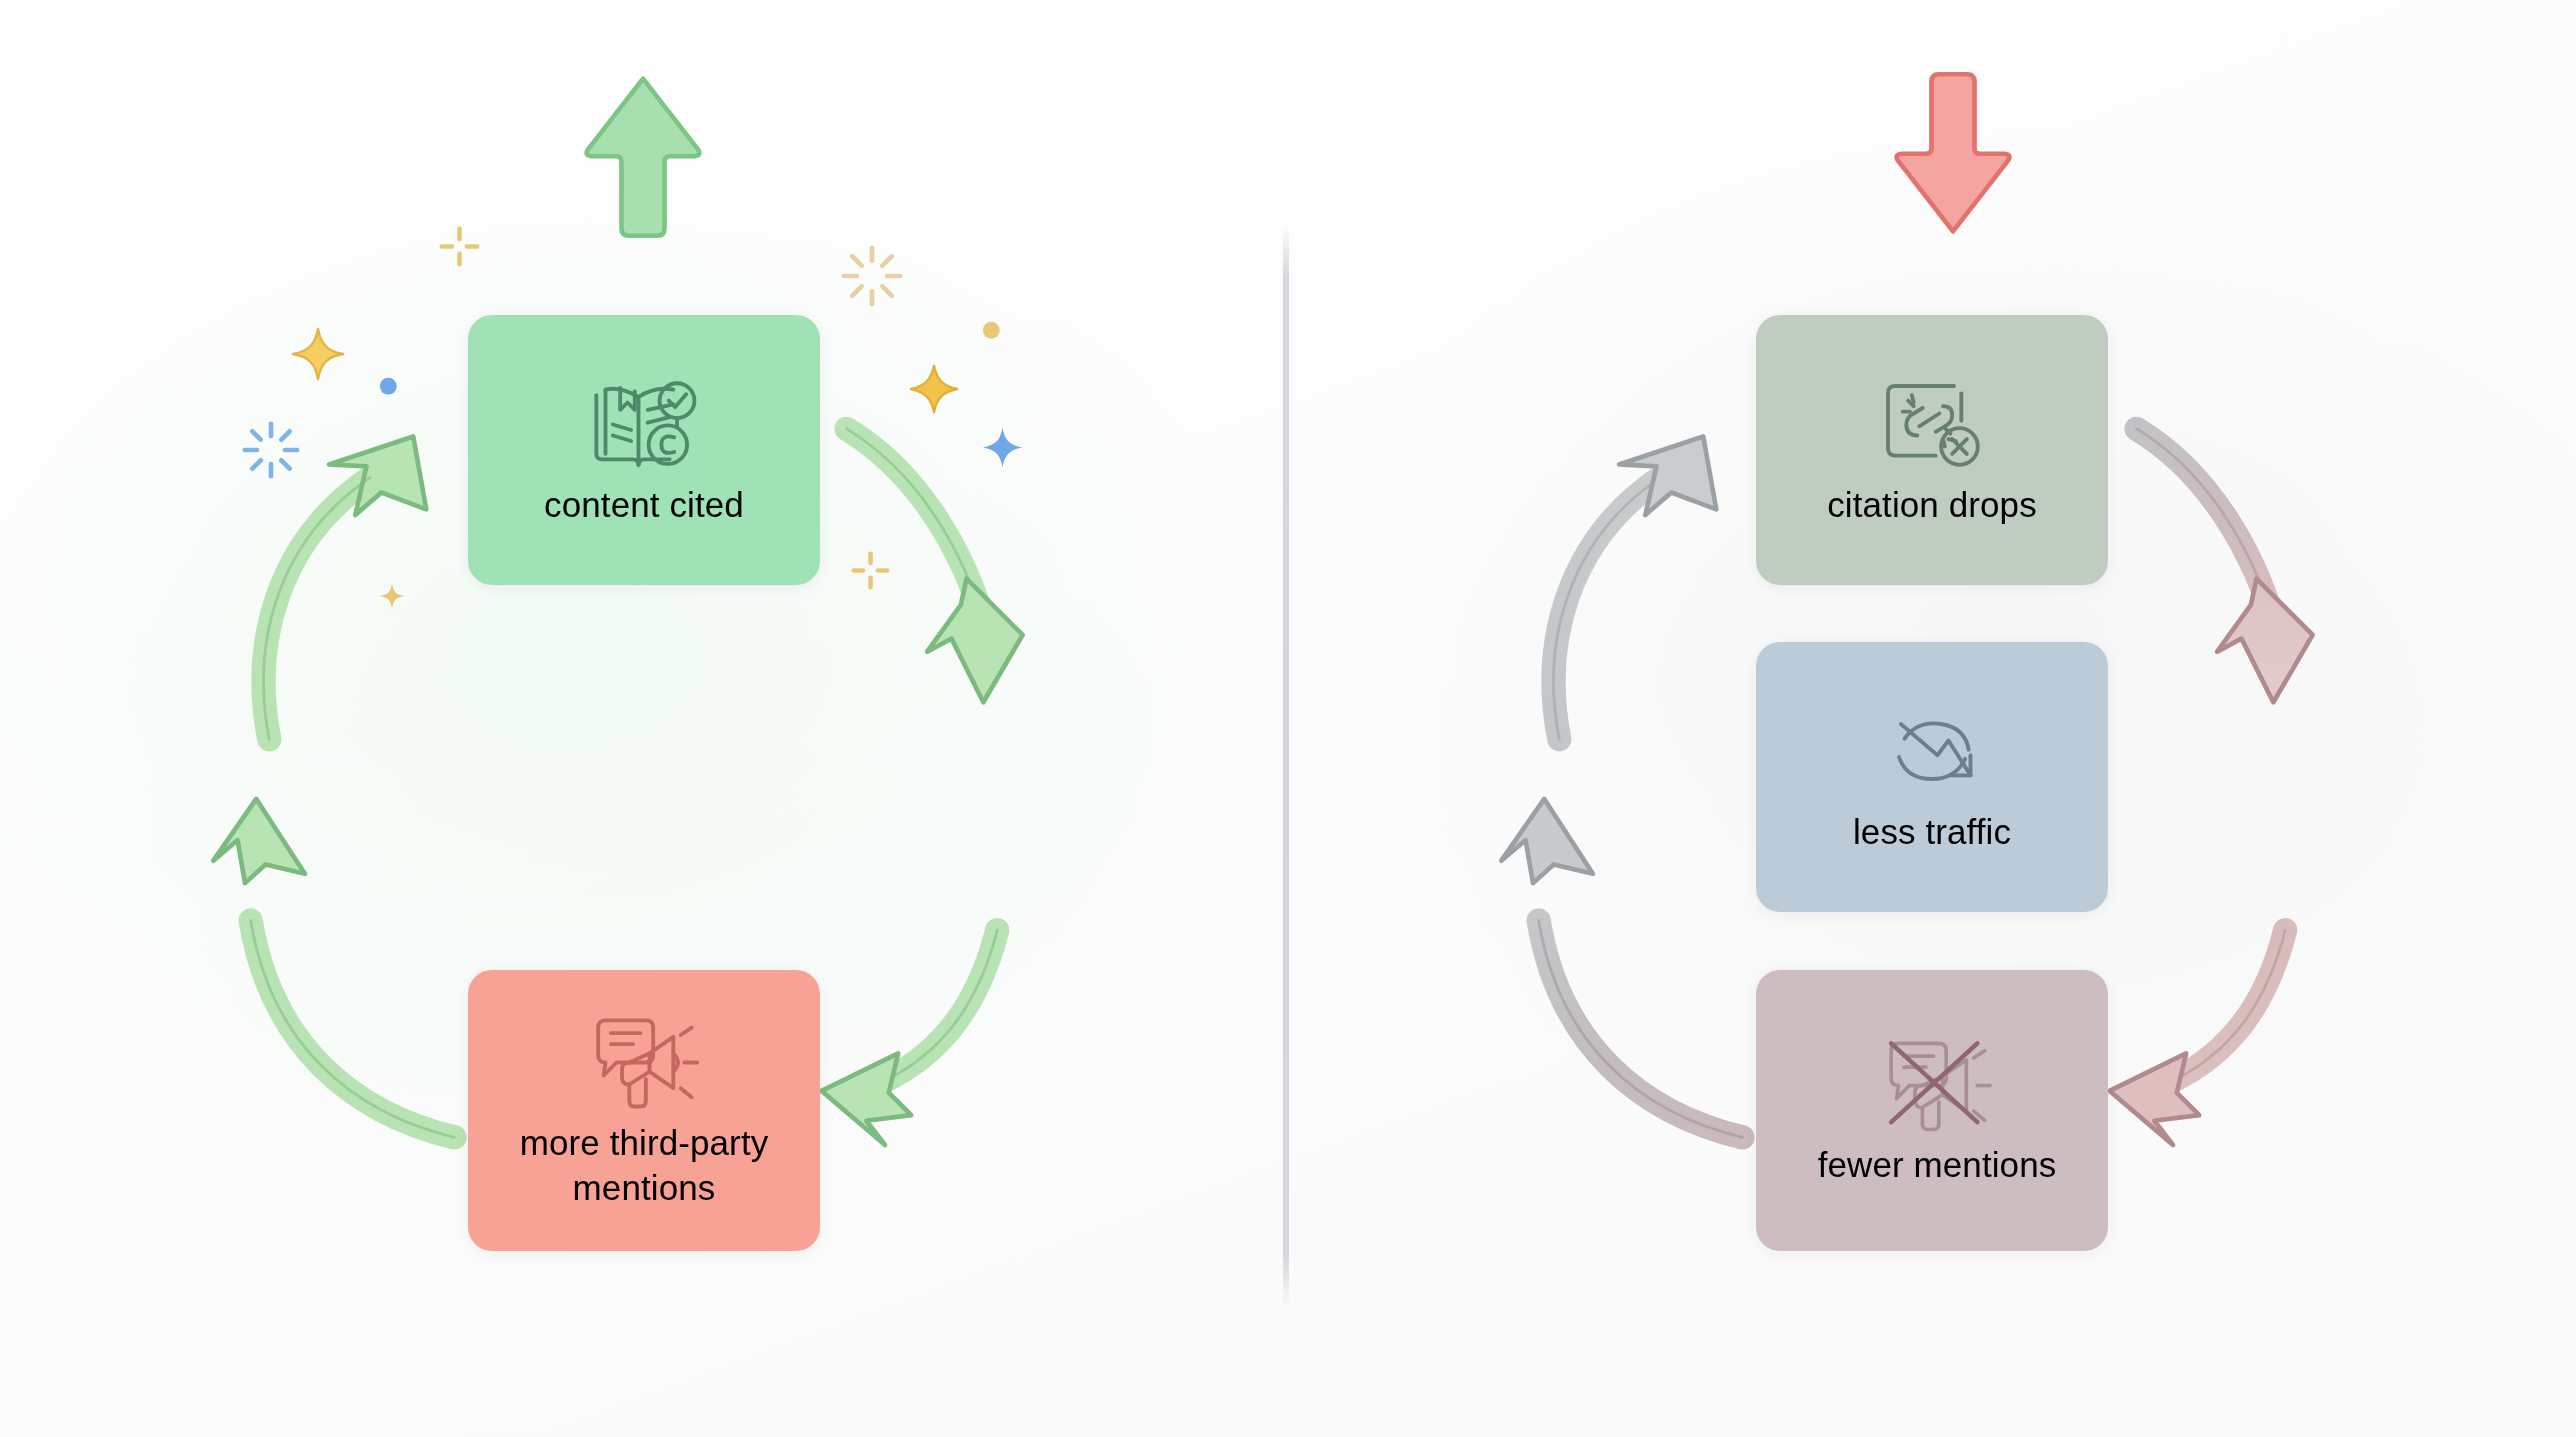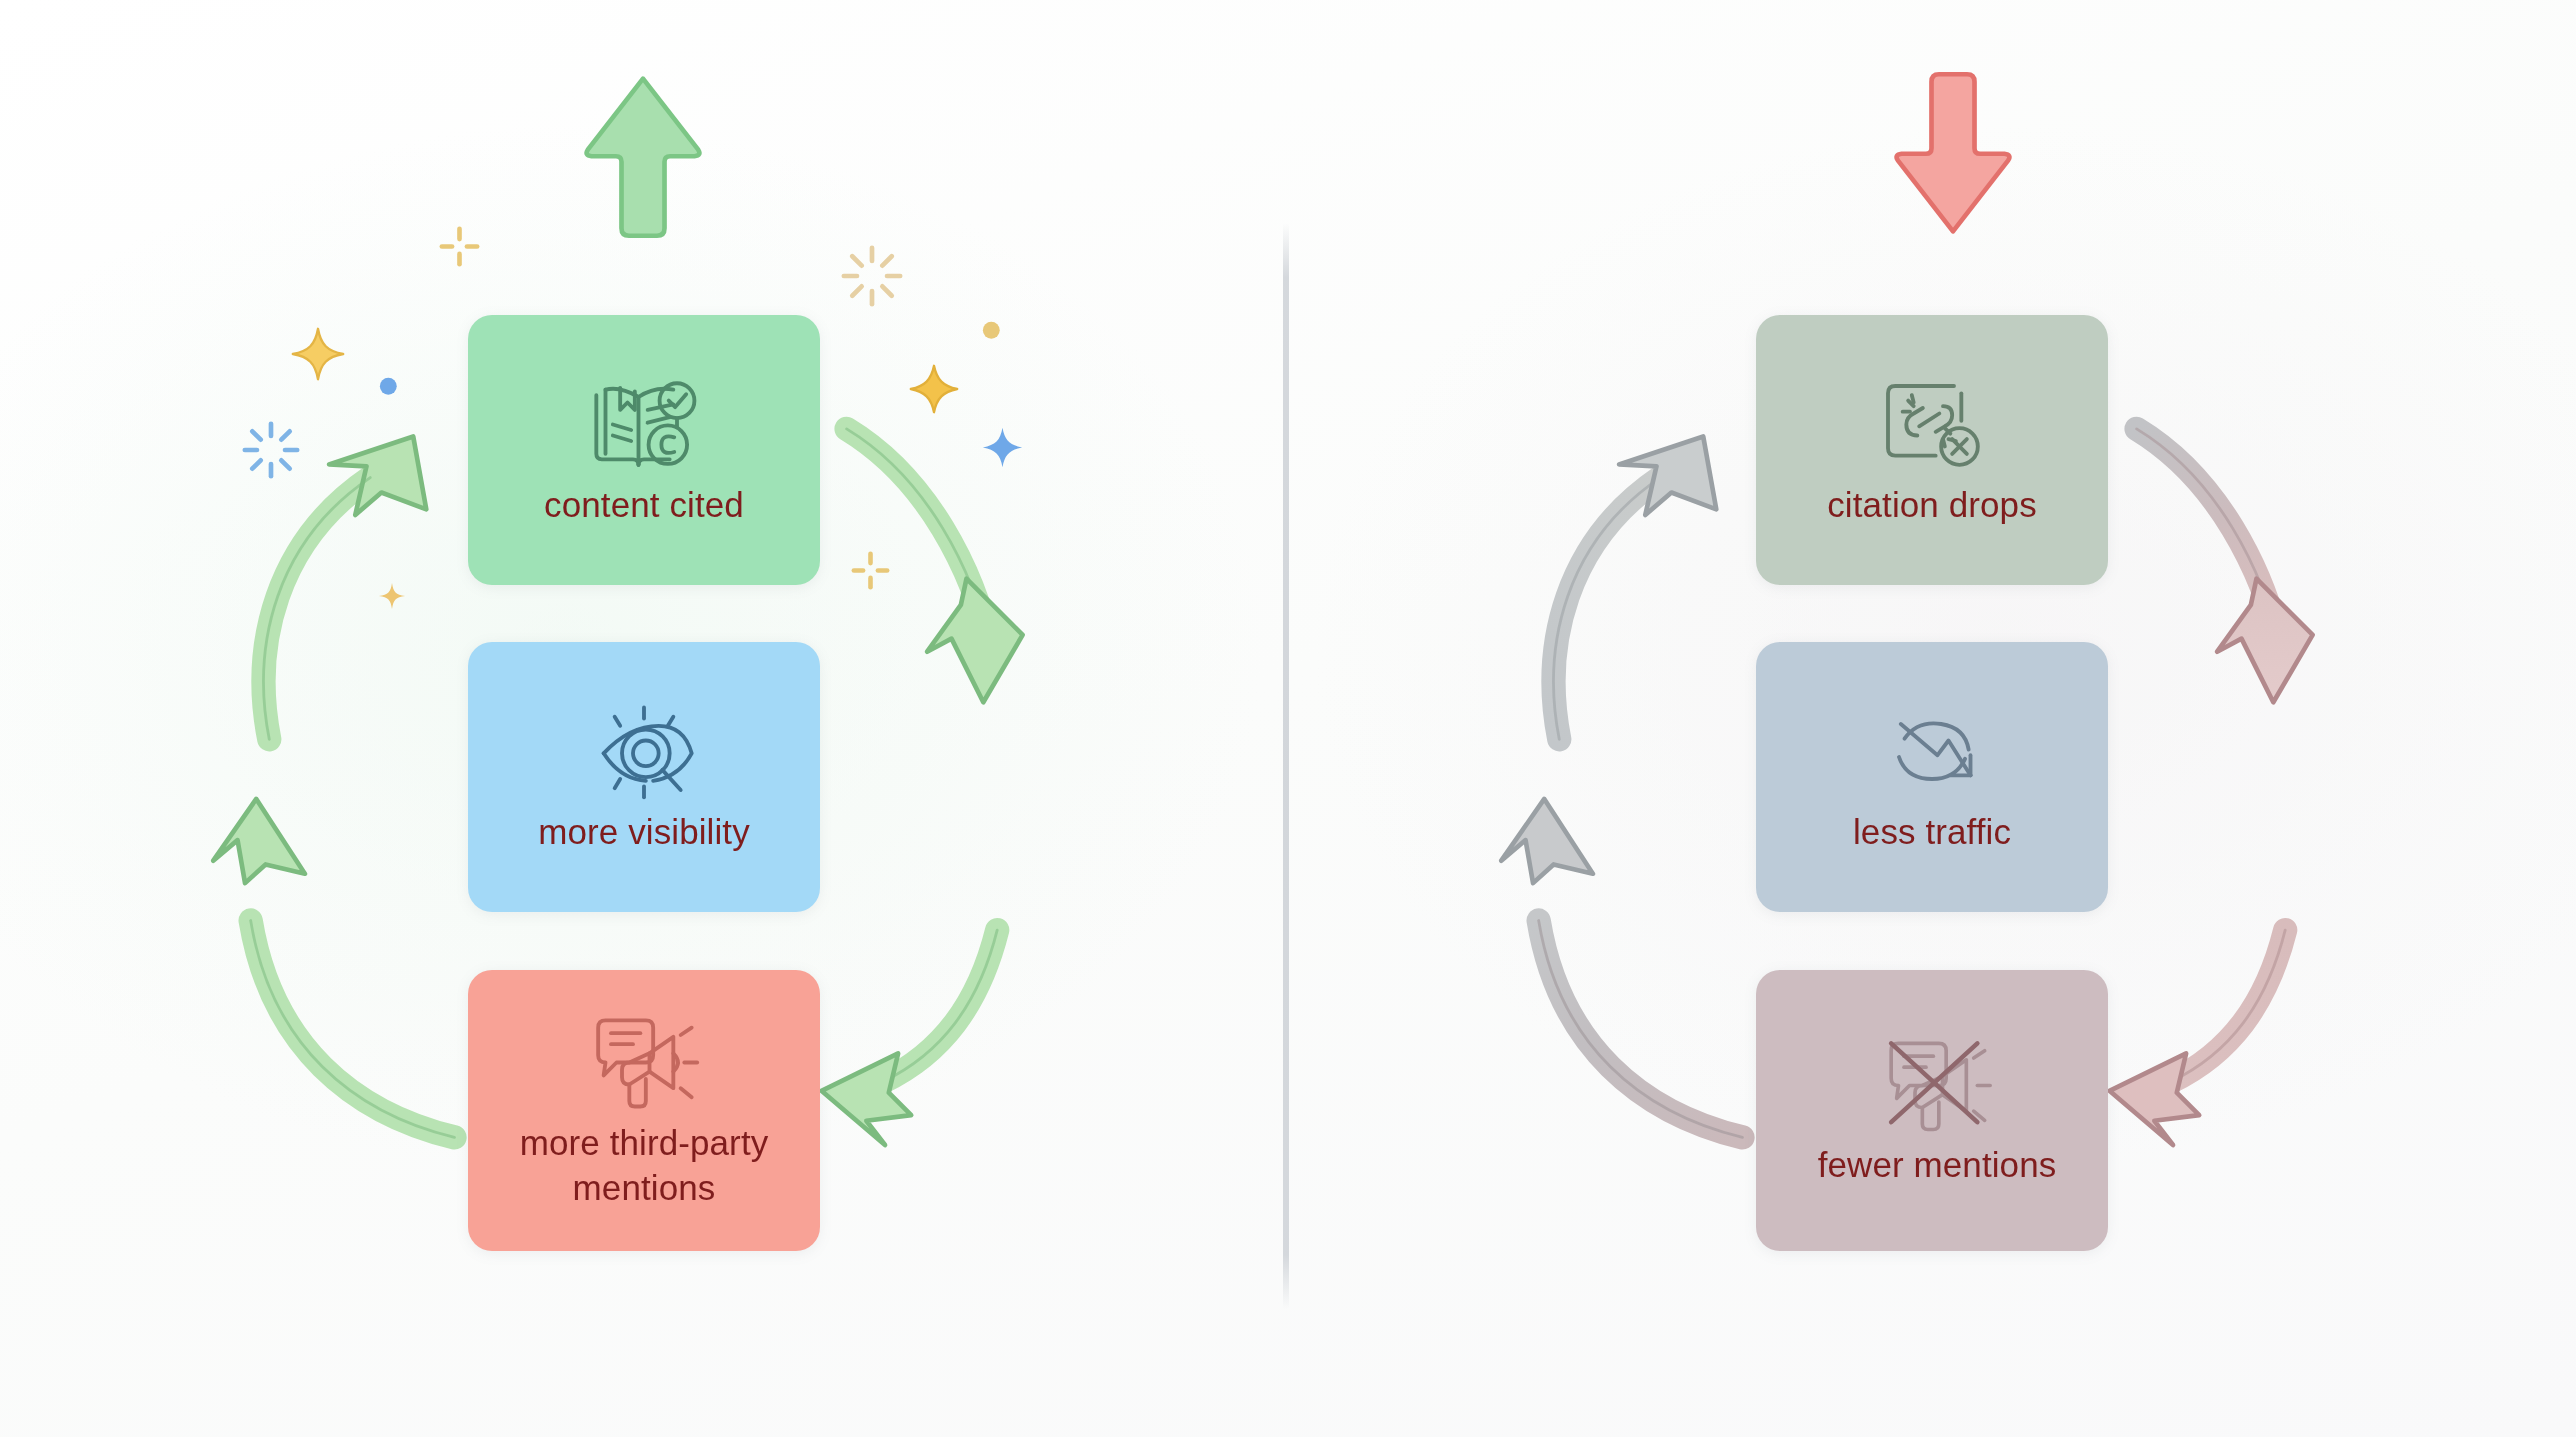--- a/index.html
+++ b/index.html
@@ -80,21 +80,21 @@
     height: 105px;
     display: flex;
     align-items: center;
     justify-content: center;
     margin-bottom: 5.6px;
   }
   .card-icon svg { width: 110px; height: 97px; overflow: visible; }
   .card-label {
     font-size: 35px;
     line-height: 1.28;
-    color: #7f1d1d;
+    color: #000000;
     text-align: center;
     letter-spacing: 0.1px;
     padding: 0 17px;
     font-weight: 400;
   }
   
   .card.c1 { top: 315px;  height: 270px; }
   .card.c2 { top: 642px;  height: 270px; }
   .card.c3 { top: 970px; height: 281px; }
 
@@ -244,37 +244,20 @@
           <circle cx="96" cy="26" r="19"></circle>
           <path d="M87 26 L94 33 L106 19"></path>
           <path d="M96 45 L96 55"></path>
           <circle cx="86" cy="74" r="21"></circle>
           <path d="M93 66 Q79 62 79 74 Q79 86 93 82"></path>
         </svg>
       </div>
       <div class="card-label">content cited</div>
     </div>
 
-    <div class="card c2" style="background:#a3d9f7;">
-      <div class="card-icon">
-        <svg viewBox="0 0 120 104" fill="none" stroke="#3d6f92" stroke-width="4.2" stroke-linecap="round" stroke-linejoin="round">
-          <path d="M16 54 Q44 24 76 24 Q104 24 112 54 Q98 80 70 84"></path>
-          <path d="M16 54 Q34 82 62 84"></path>
-          <circle cx="62" cy="54" r="26"></circle>
-          <circle cx="62" cy="54" r="14"></circle>
-          <path d="M80 72 L100 94"></path>
-          <path d="M60 4 L60 16"></path>
-          <path d="M28 14 L34 24"></path>
-          <path d="M92 14 L86 24"></path>
-          <path d="M28 92 L34 82"></path>
-          <path d="M60 102 L60 90"></path>
-        </svg>
-      </div>
-      <div class="card-label">more visibility</div>
-    </div>
 
     <div class="card c3" style="background:#f8a296;">
       <div class="card-icon">
         <svg viewBox="0 0 120 104" fill="none" stroke="#c4685e" stroke-width="4.2" stroke-linecap="round" stroke-linejoin="round">
           <path d="M10 14 Q10 6 18 6 L62 6 Q70 6 70 14 L70 44 Q70 52 62 52 L30 52 L16 66 L18 52 Q10 52 10 44 Z"></path>
           <path d="M24 20 L56 20"></path>
             <path d="M24 32 L48 32"></path>
           <path d="M66 42 L92 24 L92 80 L66 62"></path>
           <path d="M44 52 Q36 52 36 60 L36 68 Q36 76 44 76 L66 62 L66 42 Z"></path>
           <path d="M44 76 L44 94 Q44 100 50 100 L56 100 Q62 100 62 94 L62 70"></path>

